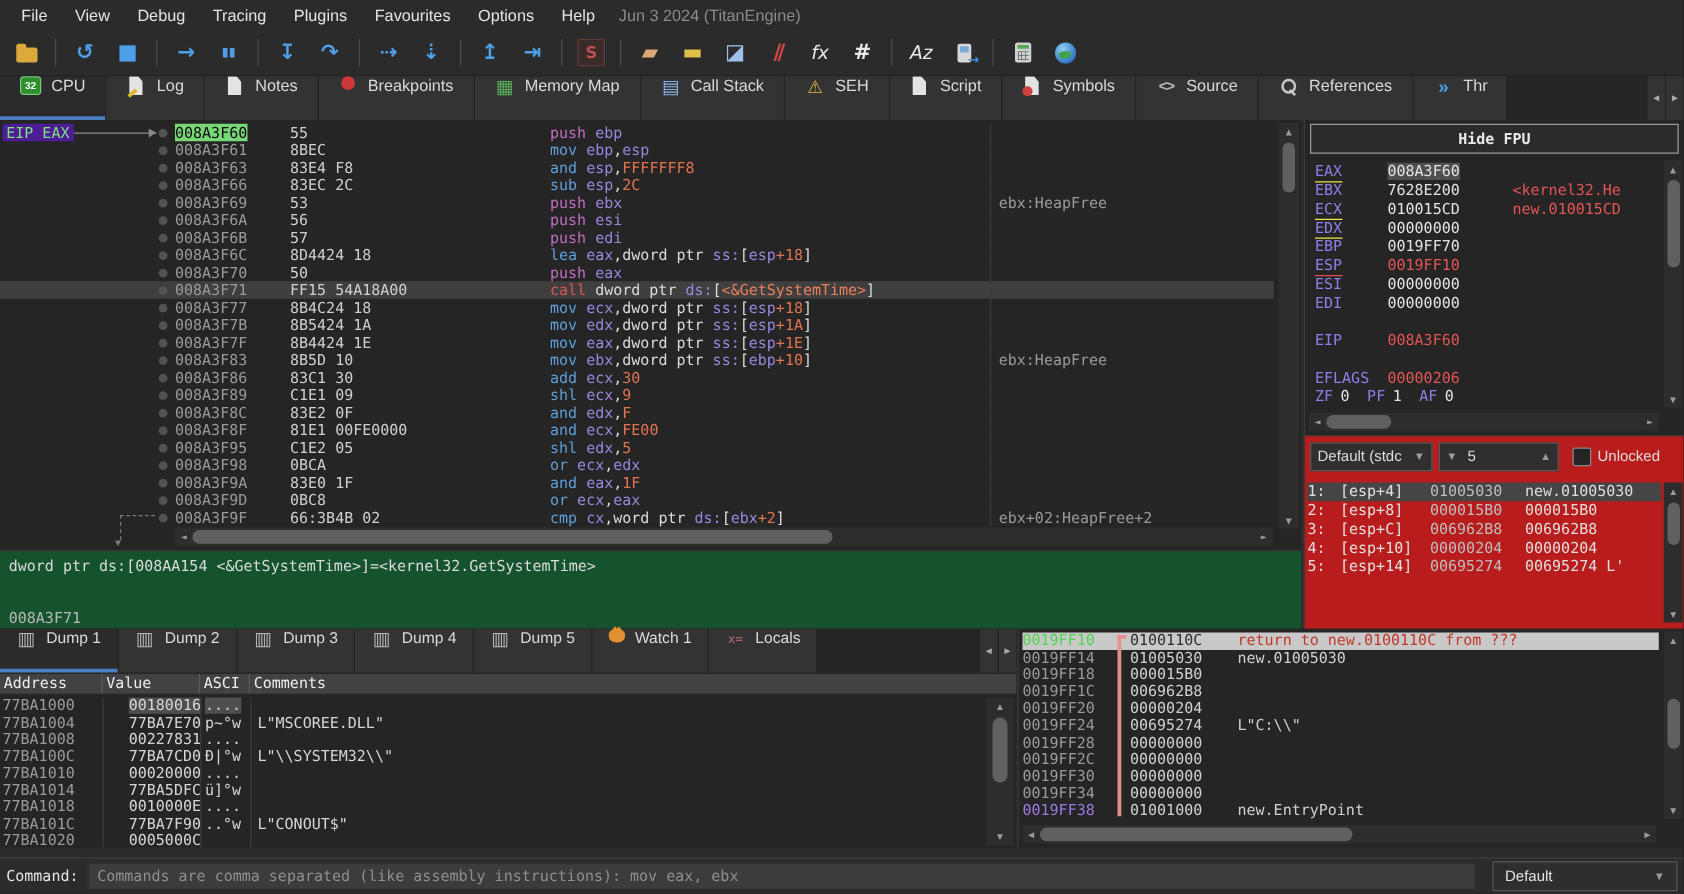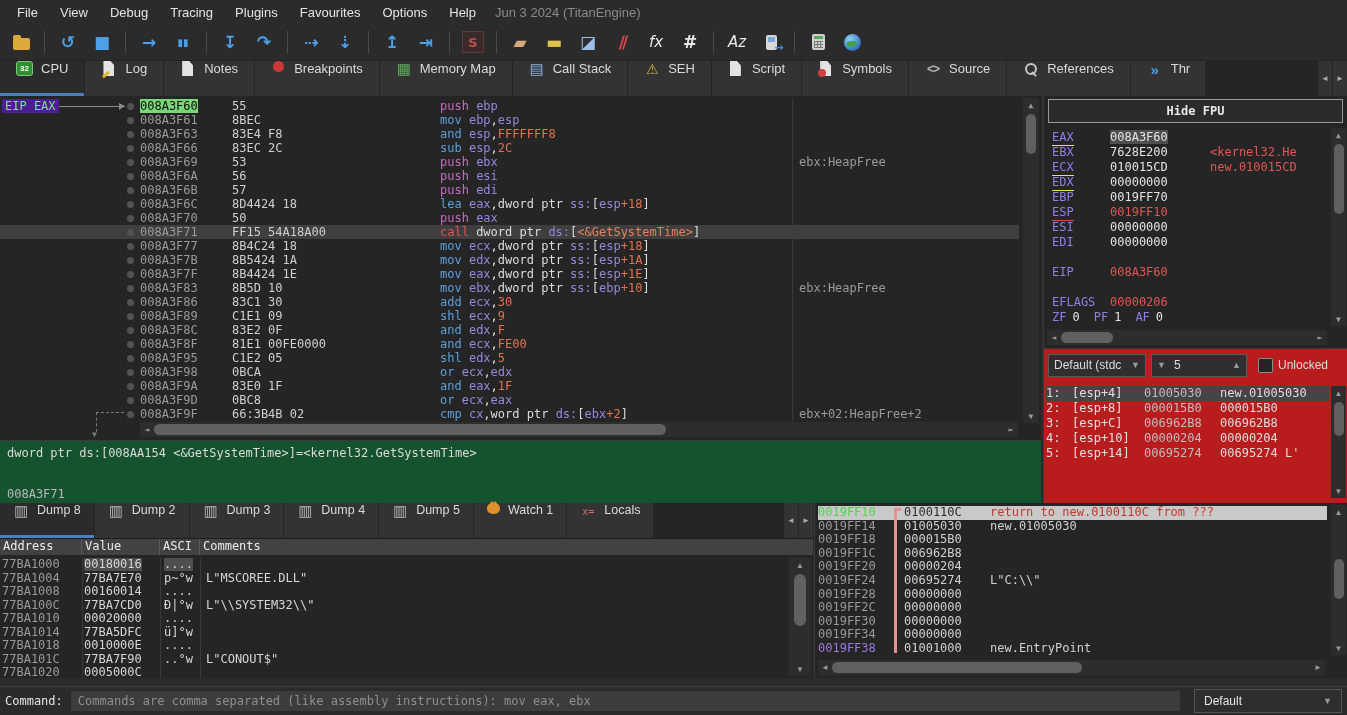--- a/index.html
+++ b/index.html
@@ -124,21 +124,21 @@
 
 
 #dumppane{position:absolute;left:0;top:503px;width:813px;height:175px;background:#252525}
 #dump-tabs .tab{font-size:12.5px;padding:0 13px}
 #dump-header{display:flex;height:17px;background:#424242;font-family:"DejaVu Sans Mono",monospace;font-size:12px;color:#ececec;border-top:1px solid #1c1c1c}
 .dh{padding-left:3px;border-right:1px solid #5a5a5a}
 .dh-a{width:82px}.dh-v{width:78px}.dh-s{width:40px}.dh-c{flex:1;border-right:none}
 #dump-rows{position:absolute;left:0;top:55px;right:26px;bottom:0;overflow:hidden;font-family:"DejaVu Sans Mono",monospace;font-size:12px;line-height:13.5px}
 .dmrow{display:flex;height:13.5px;white-space:pre}
 .dm-a{width:82px;color:#9a9a9a;padding-left:2px;flex:none}
-.dm-v{width:78px;color:#d6d6d6;border-left:1px solid #3a3a3a;padding-left:1px;flex:none}
+.dm-v{width:78px;color:#d6d6d6;border-left:1px solid #3a3a3a;padding-left:20px;flex:none}
 .dm-s{width:40px;color:#d6d6d6;border-left:1px solid #3a3a3a;padding-left:3px;flex:none}
 .dm-c{flex:1;color:#d6d6d6;border-left:1px solid #3a3a3a;padding-left:5px}
 .dmrow .boxed{background:#4f4f4f}
 
 
 #stackpane{position:absolute;left:814px;top:503px;width:533px;height:175px;background:#252525;border-left:1px solid #3a3a3a}
 #stack-rows{position:absolute;left:3px;top:3px;right:20px;font-family:"DejaVu Sans Mono",monospace;font-size:12px;line-height:13.6px}
 .srow{display:flex;height:13.6px;white-space:pre}
 .srow.sel{background:#c9c9c9}
 .s-a{width:74px;color:#9a9a9a;flex:none}
@@ -372,21 +372,21 @@
       <span class="sarr">▲</span>
       <div class="thumb" style="height:34px;margin-top:2px"></div>
       <span class="sarr" style="margin-top:auto">▼</span>
     </div>
   </div>
 
   <div id="dumppane">
     <div class="tabbar" id="dump-tabs">
         <div class="tab active">
           <span class="ticon ticon-dump">▥</span>
-          <span>Dump 8</span>
+          <span>Dump 1</span>
         </div>
         <div class="tab">
           <span class="ticon ticon-dump">▥</span>
           <span>Dump 2</span>
         </div>
         <div class="tab">
           <span class="ticon ticon-dump">▥</span>
           <span>Dump 3</span>
         </div>
         <div class="tab">
@@ -412,21 +412,21 @@
       </div>
     <div id="dump-header">
         <div class="dh dh-a">Address</div>
         <div class="dh dh-v">Value</div>
         <div class="dh dh-s">ASCI</div>
         <div class="dh dh-c">Comments</div>
       </div>
     <div id="dump-rows">
         <div class="dmrow"><span class="dm-a">77BA1000</span><span class="dm-v"><span class="boxed">00180016</span></span><span class="dm-s"><span class="boxed">....</span></span><span class="dm-c"></span></div>
         <div class="dmrow"><span class="dm-a">77BA1004</span><span class="dm-v">77BA7E70</span><span class="dm-s">p~°w</span><span class="dm-c">L"MSCOREE.DLL"</span></div>
-        <div class="dmrow"><span class="dm-a">77BA1008</span><span class="dm-v">00160014</span><span class="dm-s">....</span><span class="dm-c"></span></div>
+        <div class="dmrow"><span class="dm-a">77BA1008</span><span class="dm-v">00227831</span><span class="dm-s">....</span><span class="dm-c"></span></div>
         <div class="dmrow"><span class="dm-a">77BA100C</span><span class="dm-v">77BA7CD0</span><span class="dm-s">Ð|°w</span><span class="dm-c">L"\\SYSTEM32\\"</span></div>
         <div class="dmrow"><span class="dm-a">77BA1010</span><span class="dm-v">00020000</span><span class="dm-s">....</span><span class="dm-c"></span></div>
         <div class="dmrow"><span class="dm-a">77BA1014</span><span class="dm-v">77BA5DFC</span><span class="dm-s">ü]°w</span><span class="dm-c"></span></div>
         <div class="dmrow"><span class="dm-a">77BA1018</span><span class="dm-v">0010000E</span><span class="dm-s">....</span><span class="dm-c"></span></div>
         <div class="dmrow"><span class="dm-a">77BA101C</span><span class="dm-v">77BA7F90</span><span class="dm-s">..°w</span><span class="dm-c">L"CONOUT$"</span></div>
         <div class="dmrow"><span class="dm-a">77BA1020</span><span class="dm-v">0005000C</span><span class="dm-s"></span><span class="dm-c"></span></div>
       </div>
     <div class="sb sb-v" style="right:2px;top:55px;bottom:2px;width:22px">
       <span class="sarr">▲</span>
       <div class="thumb" style="height:52px;margin-top:2px;width:12px"></div>

